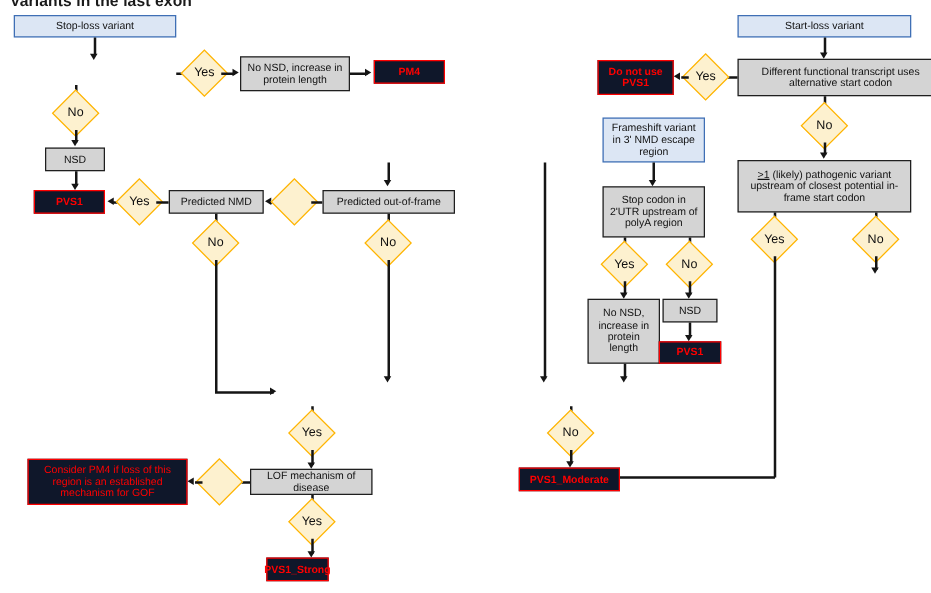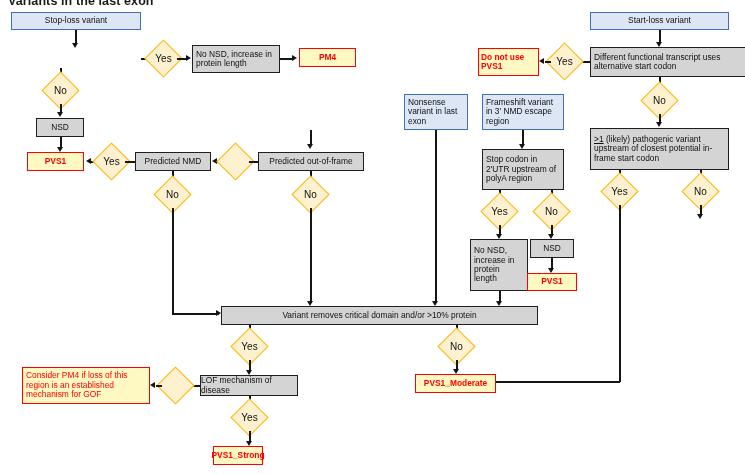--- a/index.html
+++ b/index.html
@@ -5,33 +5,33 @@
   html,body{margin:0;padding:0;background:#ffffff;}
   body{width:745px;height:474px;overflow:hidden;
        font-family:"Liberation Sans","DejaVu Sans",sans-serif;}
   #stage{position:relative;width:745px;height:474px;background:#fff;}
 
   .title{position:absolute;left:8px;top:-6px;font-size:12.5px;font-weight:bold;
          color:#1a1a1a;letter-spacing:.1px;white-space:nowrap;}
 
   
   .node{position:absolute;box-sizing:border-box;display:flex;
-        align-items:center;justify-content:center;text-align:left;
+        align-items:center;justify-content:center;text-align:center;
         line-height:1.12;}
 
   
   .blue{background:#dce6f4;border:1.3px solid #3f6fb5;color:#111;
         font-size:8.4px;}
 
   
   .grey{background:#d4d4d4;border:1.8px solid #1f1f1f;color:#111;
         font-size:8.4px;}
 
   
-  .red{background:#fef9c3;border:1.9px solid #ff0000;color:#ff0000;
+  .red{background:#0f172a;border:1.9px solid #ff0000;color:#ff0000;
        font-size:8.4px;font-weight:bold;}
   .red.norm{font-weight:normal;}
 
   
   .dia{position:absolute;box-sizing:border-box;}
   .dia .shape{position:absolute;inset:0;background:#fdf1cf;
        border:1.5px solid #ffb400;
        transform:rotate(45deg);}
   .dia .lbl{position:absolute;inset:0;display:flex;align-items:center;
        justify-content:center;font-size:10px;color:#111;}
@@ -123,21 +123,20 @@
 
   <div class="ln lnv" style="left:172px;top:171px;height:11px;"></div>
   <div class="dia" style="left:159px;top:181px;width:27px;height:27px;">
     <div class="shape"></div>
     <div class="lbl">No</div>
   </div>
   <div class="ln lnv" style="left:172px;top:208px;height:106px;"></div>
   <div class="ln lnh" style="left:172px;top:313px;width:47px;"></div>
   <div class="ar r" style="left:216px;top:310px;"></div>
 
-  <div class="node blue" style="left:404px;top:94px;width:64px;height:36px;padding:0 3px;">Nonsense variant in last exon</div>
   <div class="ln lnv" style="left:435px;top:130px;height:173px;"></div>
   <div class="ar d" style="left:432px;top:301px;"></div>
 
   <div class="node blue" style="left:482px;top:94px;width:82px;height:36px;padding:0 3px;">Frameshift variant in 3' NMD escape region</div>
   <div class="ln lnv" style="left:522px;top:130px;height:15px;"></div>
   <div class="ar d" style="left:519px;top:144px;"></div>
 
   <div class="node grey" style="left:482px;top:149px;width:82px;height:41px;padding:0 3px;">Stop codon in 2'UTR upstream of polyA region</div>
 
   <div class="ln lnv" style="left:499px;top:190px;height:9px;"></div>
@@ -202,21 +201,20 @@
   <div class="ar l" style="left:491px;top:378px;"></div>
 
   <div class="ln lnv" style="left:700px;top:170px;height:9px;"></div>
   <div class="dia" style="left:687px;top:178px;width:27px;height:27px;">
     <div class="shape"></div>
     <div class="lbl">No</div>
   </div>
   <div class="ln lnv" style="left:700px;top:205px;height:11px;"></div>
   <div class="ar d" style="left:697px;top:214px;"></div>
 
-  <div class="node grey" style="left:221px;top:306px;width:317px;height:19px;">Variant removes critical domain and/or &gt;10% protein</div>
 
   <div class="ln lnv" style="left:249px;top:325px;height:9px;"></div>
   <div class="dia" style="left:236px;top:333px;width:27px;height:27px;">
     <div class="shape"></div>
     <div class="lbl">Yes</div>
   </div>
   <div class="ln lnv" style="left:249px;top:360px;height:12px;"></div>
   <div class="ar d" style="left:246px;top:370px;"></div>
   <div class="node grey" style="left:200px;top:375px;width:98px;height:21px;">LOF mechanism of disease</div>
 

